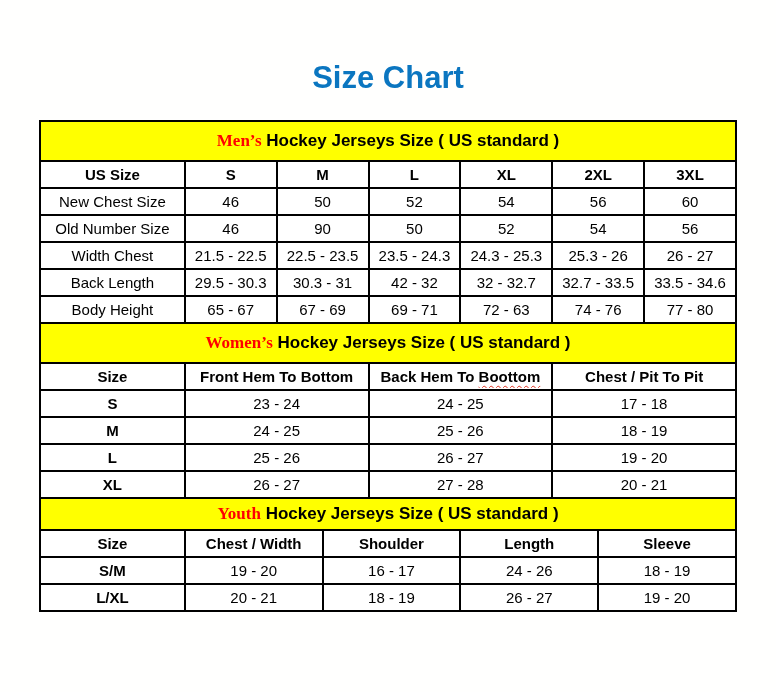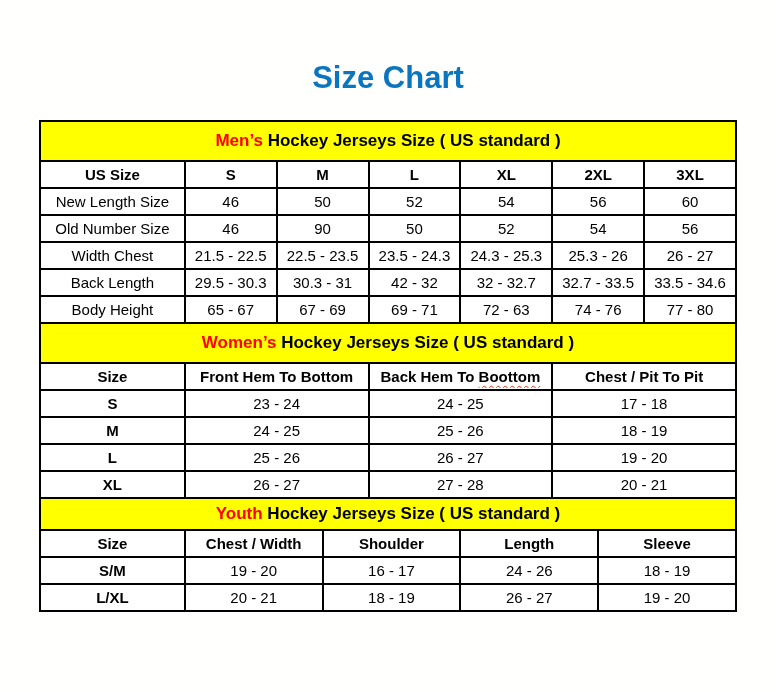--- a/index.html
+++ b/index.html
@@ -25,21 +25,21 @@
     border: 2px solid #000;
     border-bottom: none;
     background: #ffff00;
     text-align: center;
     font-weight: 700;
     font-size: 17px;
     color: #000;
     padding: 9px 0;
   }
   .size-section.youth .band { padding: 5px 12px; }
-  .band .accent { color: #ff0000; }
+  .band .accent { color: #ff0000; font-family: Liberation Serif, serif; }
   table.size-table {
     width: 100%;
     border-collapse: collapse;
     table-layout: fixed;
     background: #fff;
   }
   table.size-table th, table.size-table td {
     border: 2px solid #000;
     text-align: center;
     vertical-align: middle;
@@ -86,21 +86,21 @@
               <th>S</th>
               <th>M</th>
               <th>L</th>
               <th>XL</th>
               <th>2XL</th>
               <th>3XL</th>
             </tr>
           </thead>
           <tbody>
             <tr>
-              <td class="row-label">New Length Size</td>
+              <td class="row-label">New Chest Size</td>
               <td>46</td>
               <td>50</td>
               <td>52</td>
               <td>54</td>
               <td>56</td>
               <td>60</td>
             </tr>
             <tr>
               <td class="row-label">Old Number Size</td>
               <td>46</td>

